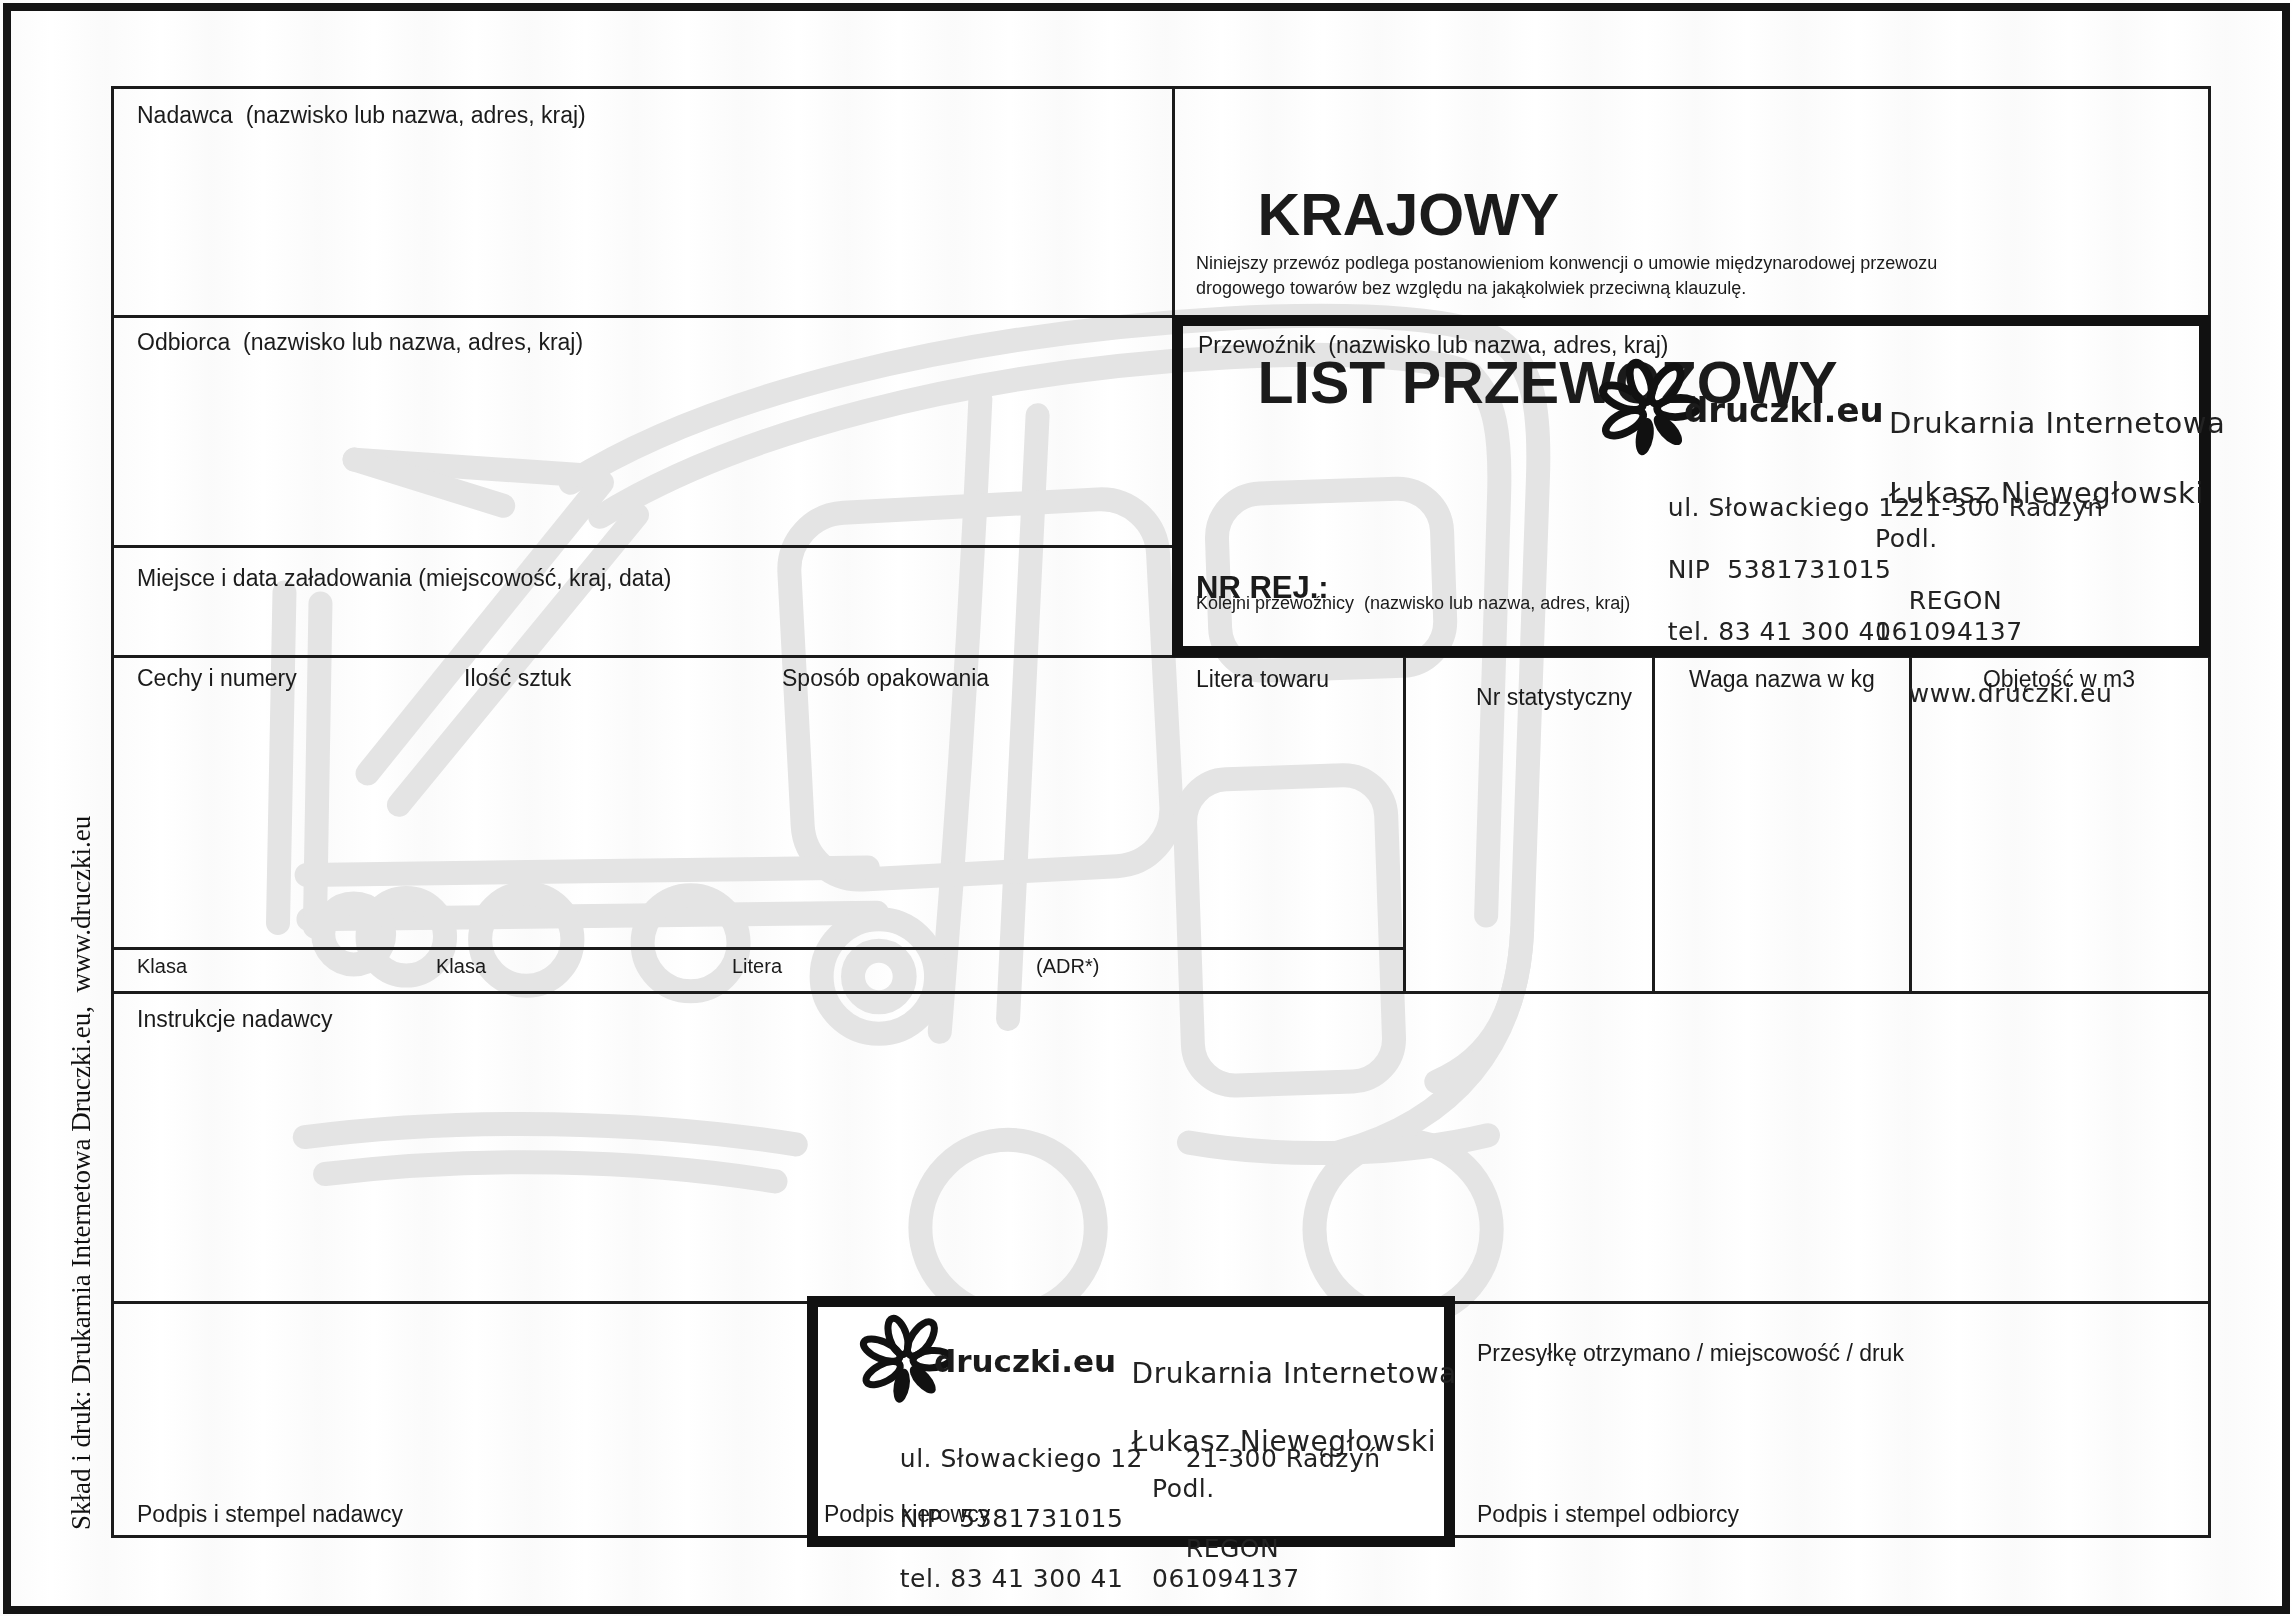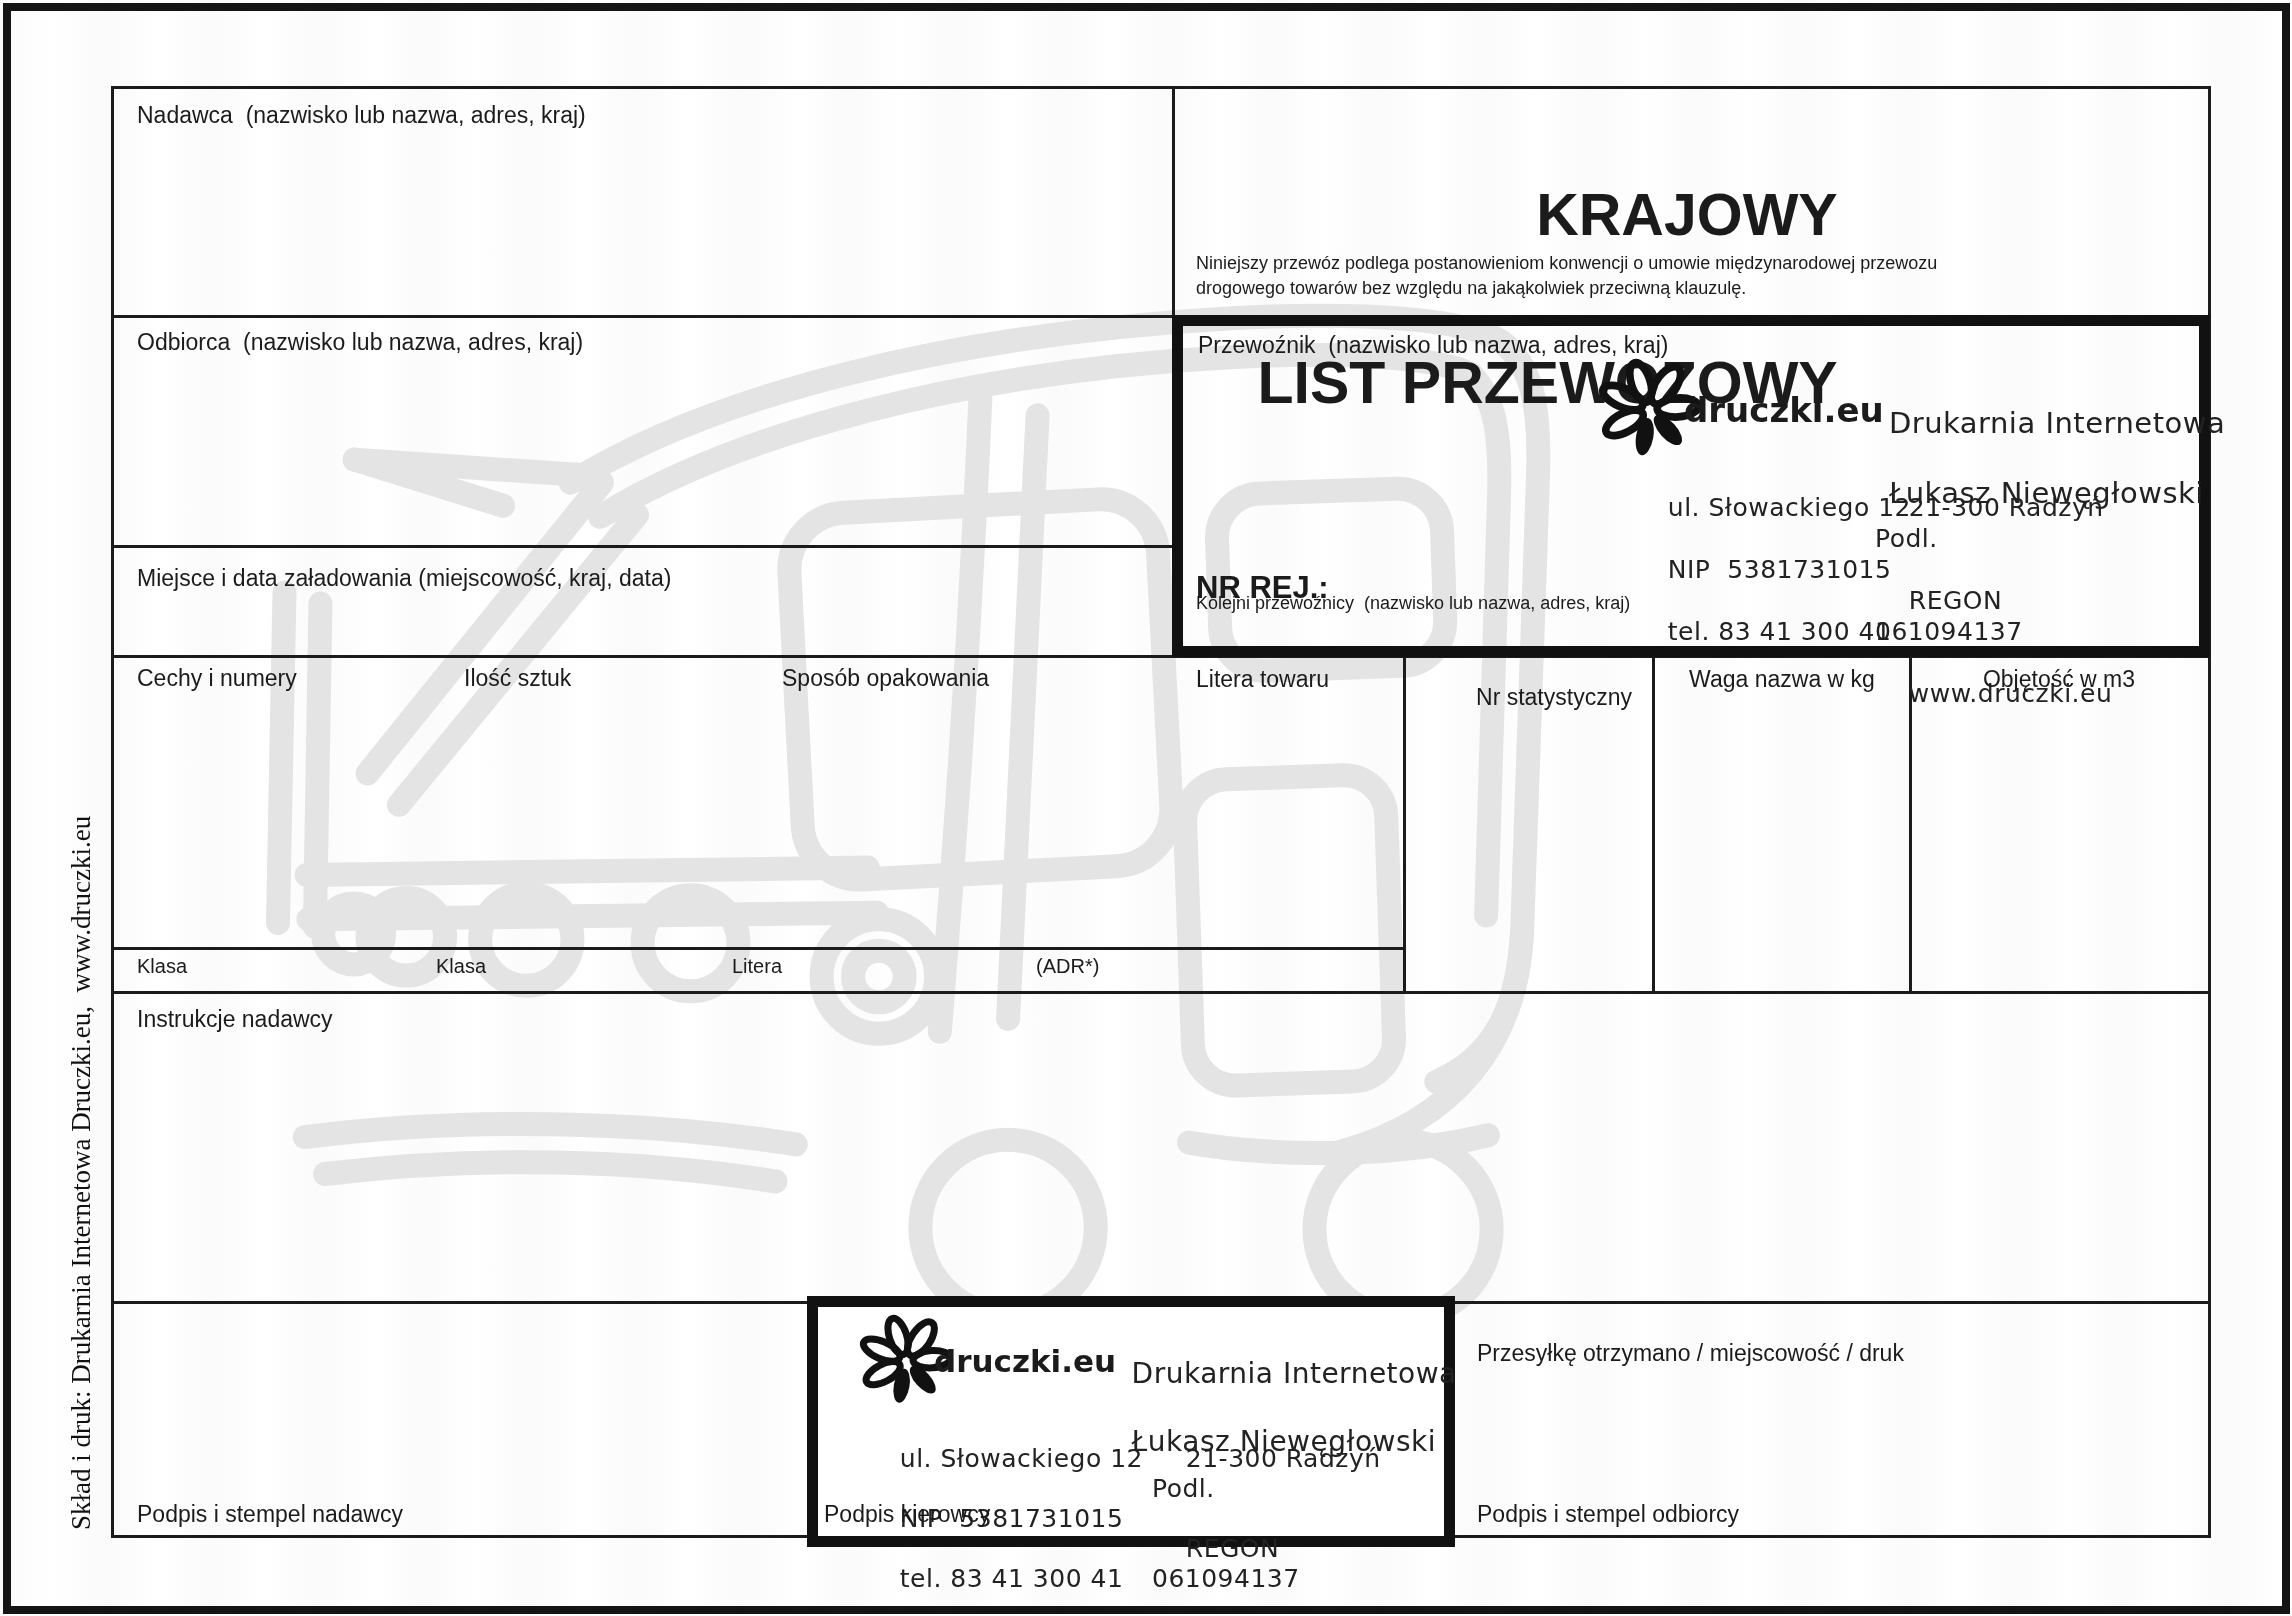--- a/index.html
+++ b/index.html
@@ -14,21 +14,21 @@
   #canvas *{white-space:pre-wrap;}
   .abs{position:absolute;}
   .outer-frame{position:absolute;inset:2.8px;border:8.3px solid #141414;z-index:2;}
   .wm{position:absolute;left:0;top:0;z-index:1;}
   .line{position:absolute;background:#1b1b1b;z-index:3;}
   .thickbox{position:absolute;border:11px solid #111;z-index:4;box-sizing:border-box;}
   .whitebg{background:#ffffff;}
   .txt{position:absolute;z-index:6;line-height:1.15;}
   .label{font-size:23px;}
   .label-sm{font-size:20px;text-align:center;}
-  .title{font-size:59px;font-weight:bold;line-height:84px;letter-spacing:0px;text-align:right;}
+  .title{font-size:59px;font-weight:bold;line-height:84px;letter-spacing:0px;}
   .subtitle{font-size:18px;line-height:25px;}
   .nrrej{font-size:31px;font-weight:bold;}
   .druczki-logo-text{font-family:"DejaVu Sans", sans-serif;font-weight:bold;}
   .co-name{font-family:"DejaVu Sans", sans-serif;color:#222;letter-spacing:0.5px;}
   .co-addr{font-family:"DejaVu Sans", sans-serif;color:#222;letter-spacing:0.5px;}
   .right{text-align:left;}
   .center{text-align:center;}
   .sidebar{
     position:absolute;left:66px;top:1530px;transform-origin:0 0;transform:rotate(-90deg);
     font-family:"Liberation Serif", serif;font-size:27px;color:#111;z-index:6;white-space:pre;

